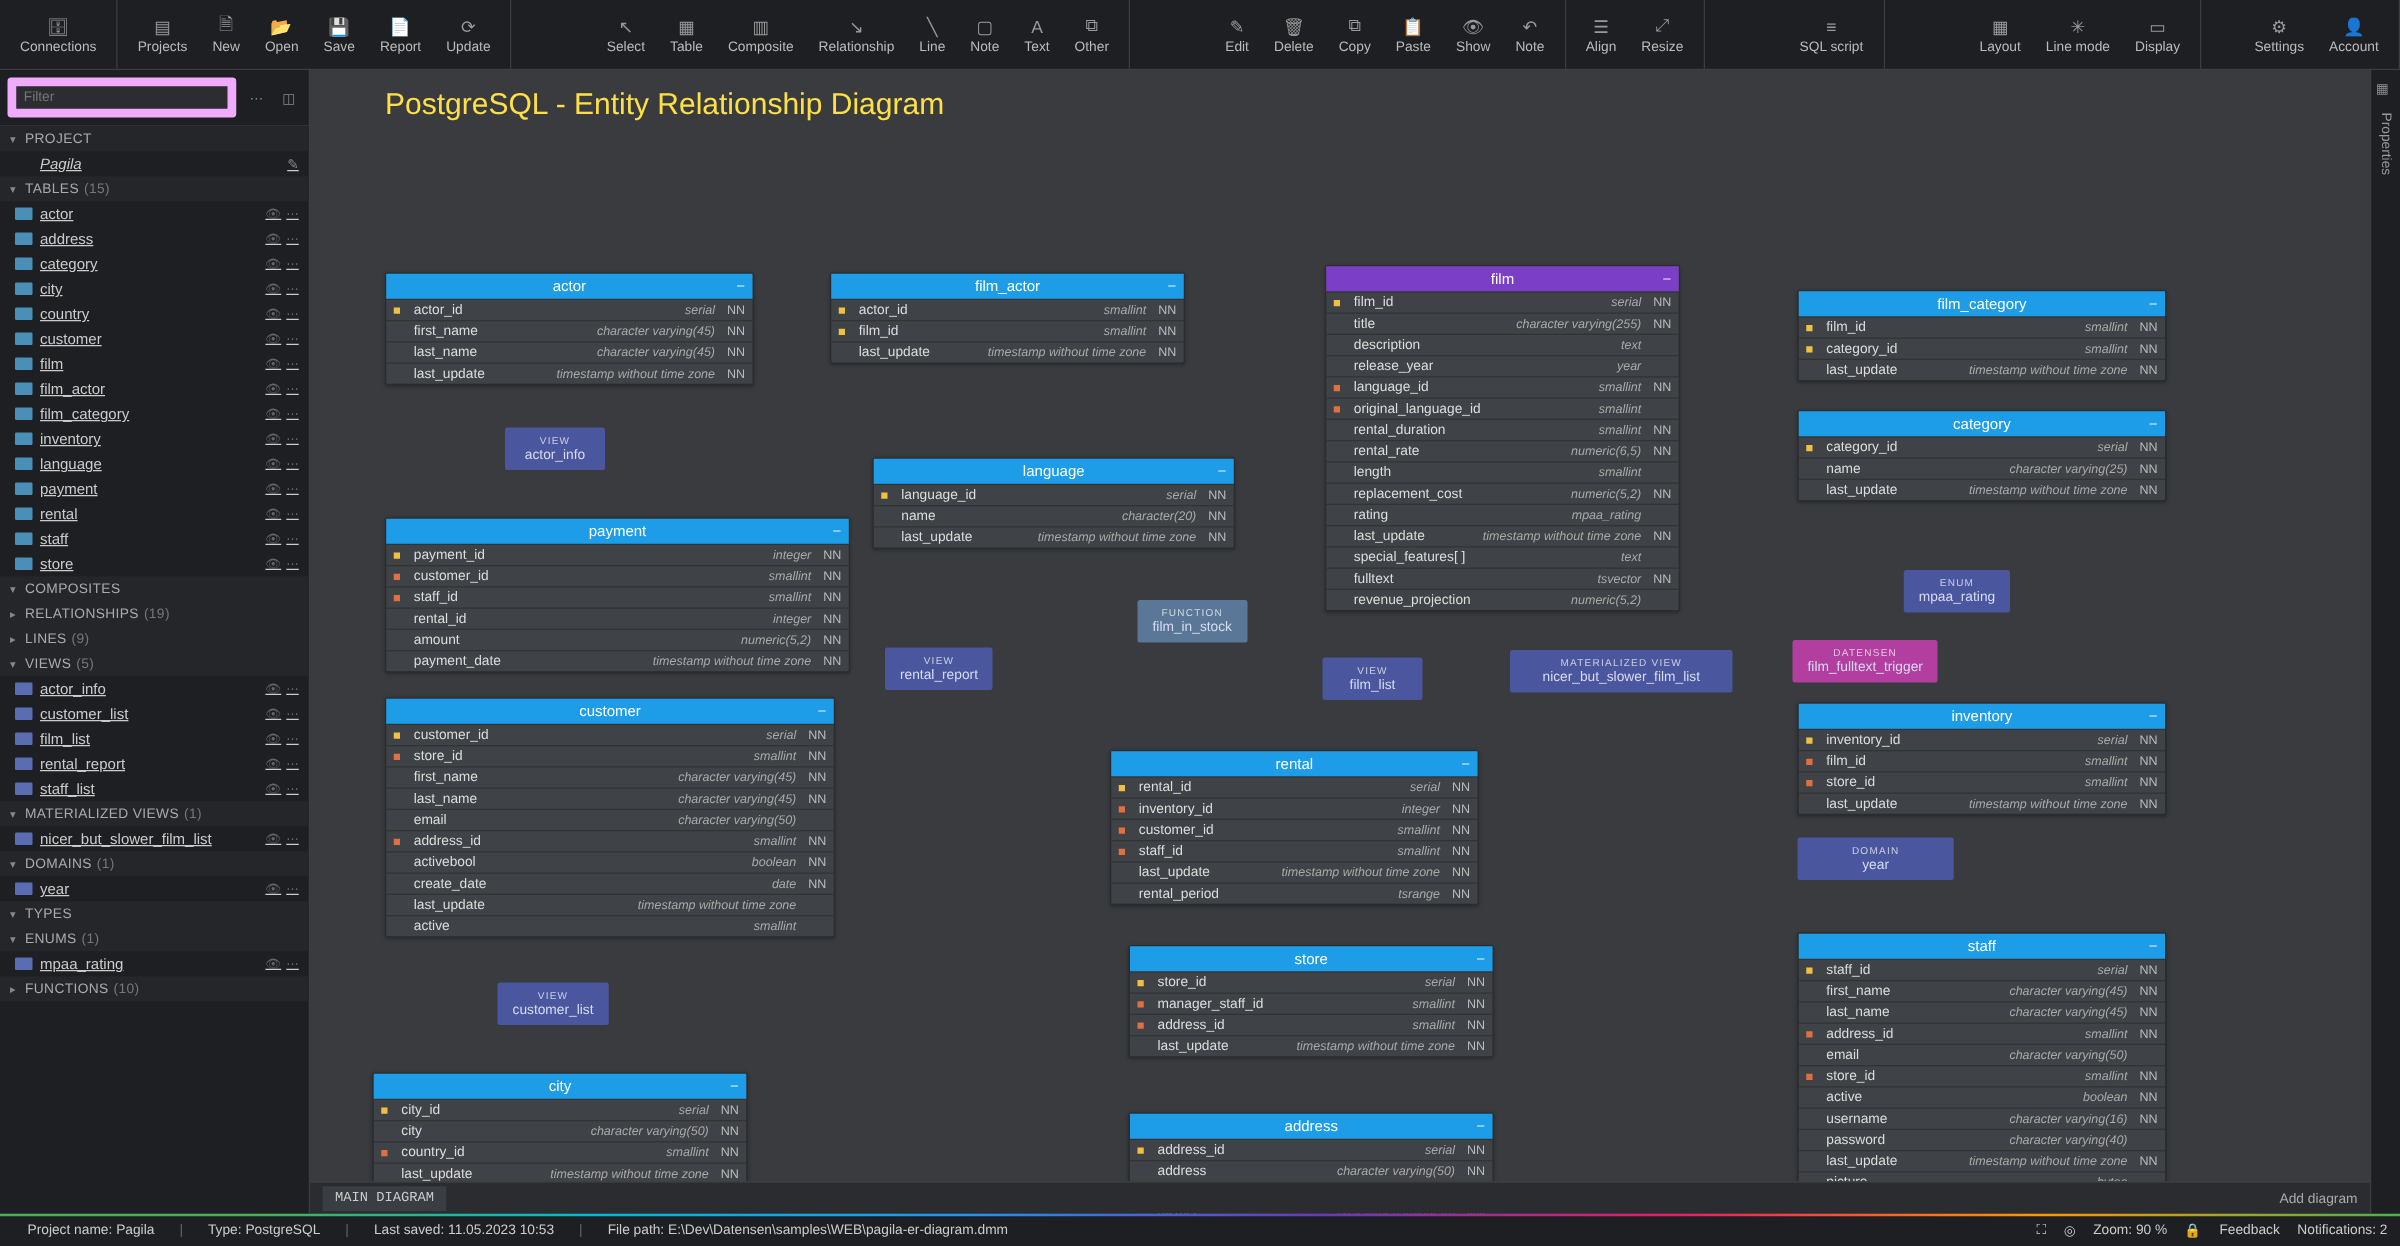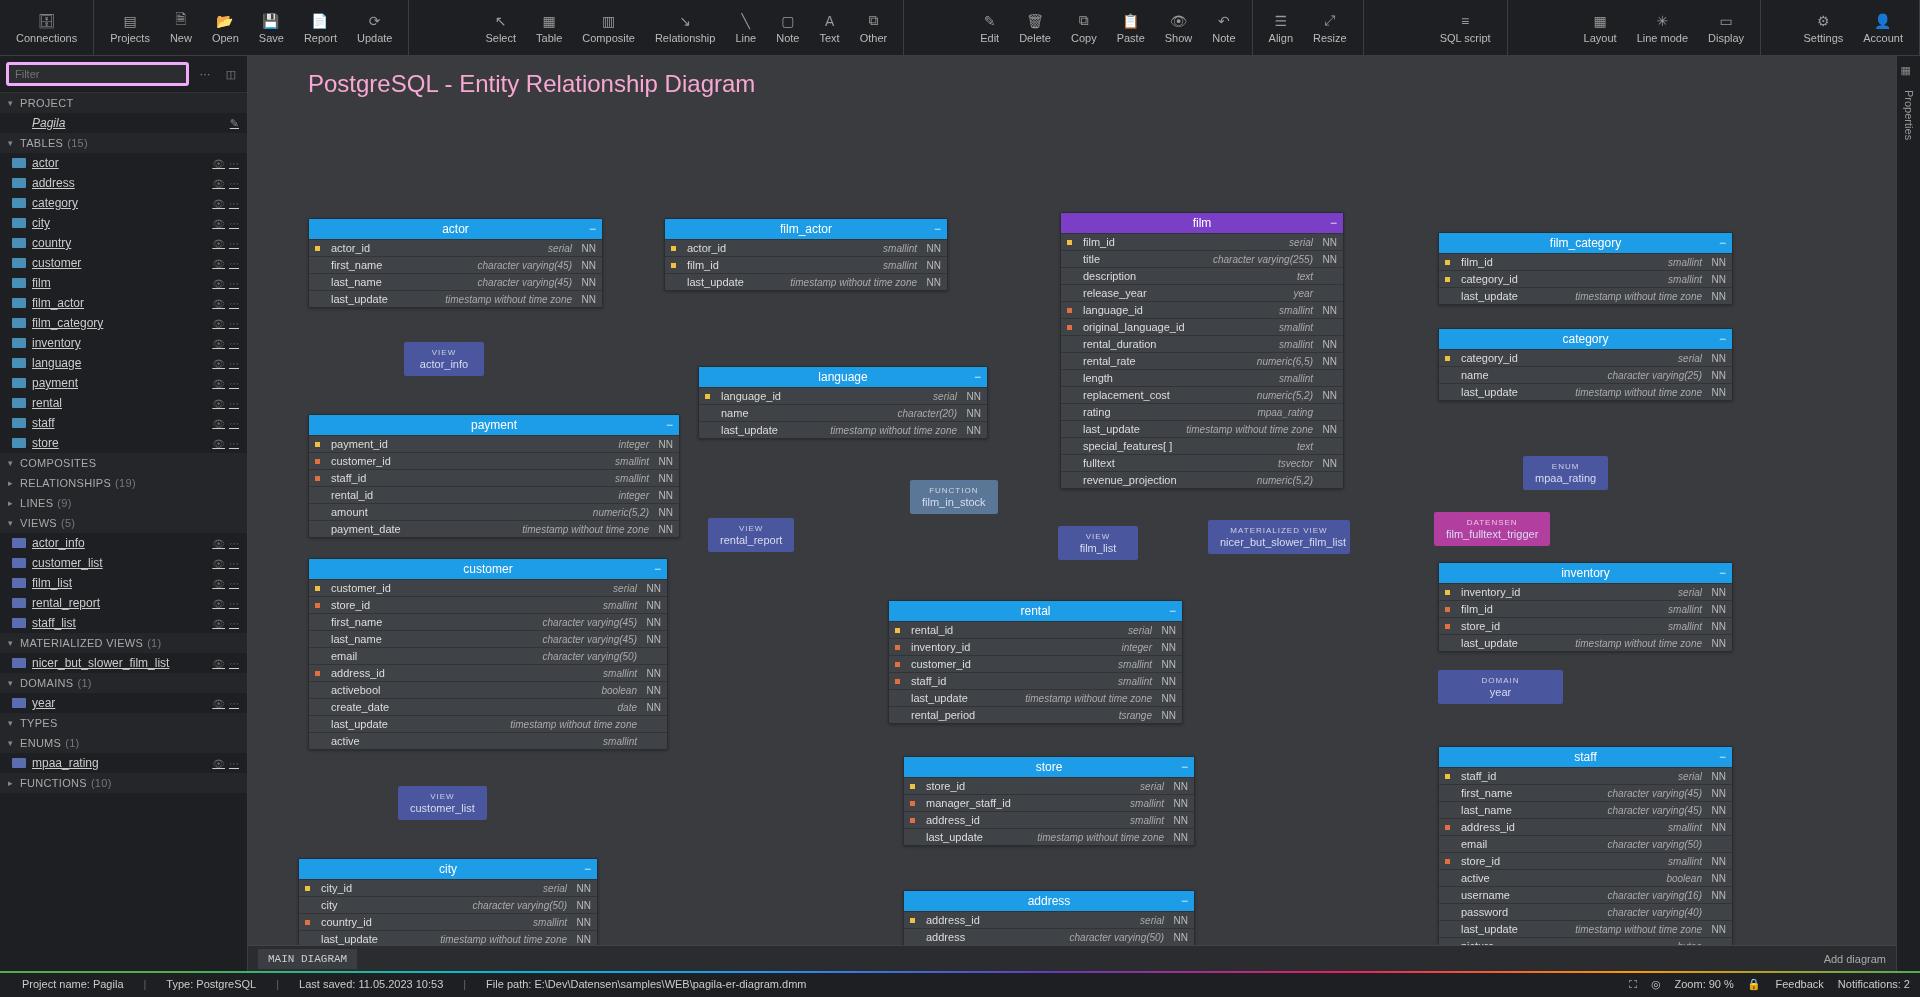--- a/index.html
+++ b/index.html
@@ -6,34 +6,34 @@
 body { background: #2b2d30; color: #ccc; font-size: 11px; width: 1920px; height: 997px; overflow: hidden; display: flex; flex-direction: column; }
 .toolbar { background: #1e1f22; display: flex; align-items: stretch; height: 56px; border-bottom: 1px solid #3a3d41; }
 .tb-group { display: flex; align-items: stretch; border-right: 1px solid #3a3d41; padding: 0 6px; }
 .tb-btn { display: flex; flex-direction: column; align-items: center; justify-content: center; padding: 4px 10px; cursor: pointer; color: #bbb; }
 .tb-icon { width: 18px; height: 18px; display: flex; align-items: center; justify-content: center; font-size: 14px; color: #999; margin-bottom: 2px; }
 .tb-label { font-size: 11px; }
 .tb-spacer { flex: 1; }
 .main { flex: 1; display: flex; overflow: hidden; }
 .sidebar { width: 248px; background: #1e1f22; border-right: 1px solid #3a3d41; display: flex; flex-direction: column; }
 .sb-filter { display: flex; align-items: center; padding: 6px; gap: 6px; border-bottom: 1px solid #333; }
-.sb-filter input { flex: 1; background: #2b2d30; border: 3px solid #f0abfc; color: #ccc; padding: 3px 6px; font-size: 11px; border-radius: 3px; }
+.sb-filter input { flex: 1; background: #2b2d30; border: 7px solid #f0abfc; color: #ccc; padding: 3px 6px; font-size: 11px; border-radius: 3px; }
 .sb-dots, .sb-panel { width: 20px; height: 20px; display: flex; align-items: center; justify-content: center; color: #888; cursor: pointer; }
 .tree { flex: 1; overflow: auto; padding-bottom: 10px; }
 .tree-group { display: flex; align-items: center; padding: 4px 8px; cursor: pointer; color: #aaa; font-size: 11px; text-transform: uppercase; letter-spacing: 0.3px; background: #252629; }
 .tree-caret { width: 12px; color: #888; font-size: 9px; }
 .tree-count { color: #777; margin-left: 4px; text-transform: none; }
 .tree-item { display: flex; align-items: center; padding: 3px 8px 3px 12px; cursor: pointer; color: #ccc; text-decoration: underline; }
 .ti-icon { width: 14px; height: 10px; background: #4a8fb8; margin-right: 6px; border-radius: 1px; }
 .ti-label { flex: 1; font-size: 12px; }
 .ti-eye, .ti-dots { color: #666; font-size: 10px; margin-left: 4px; }
 .ti-edit { color: #888; font-size: 11px; margin-left: auto; }
 .proj-name { flex: 1; font-size: 12px; font-style: italic; padding-left: 20px; }
 .canvas { flex: 1; position: relative; background: #393b3f; overflow: hidden; }
-.canvas-title { position: absolute; left: 60px; top: 14px; color: #f9a8d4; font-size: 24px; font-weight: 400; }
+.canvas-title { position: absolute; left: 60px; top: 14px; color: #fde047; font-size: 24px; font-weight: 400; }
 .canvas-logo { position: absolute; right: 20px; top: 10px; display: flex; align-items: center; gap: 14px; }
 .logo-circle { width: 40px; height: 40px; border-radius: 50%; background: conic-gradient(#e74c3c, #f39c12, #2ecc71, #3498db, #9b59b6, #e74c3c); }
 .logo-text { color: #ddd; }
 .logo-text .l1 { font-size: 18px; letter-spacing: 1.5px; font-weight: 400; }
 .logo-text .l2 { font-size: 13px; letter-spacing: 0.5px; margin-top: 2px; }
 .card { position: absolute; background: #3f4246; border: 1px solid #2a2c2f; border-radius: 2px; font-size: 11px; box-shadow: 0 1px 3px rgba(0,0,0,0.3); }
 .card-header { background: #1d9ce8; color: #fff; padding: 3px 8px; display: flex; align-items: center; justify-content: center; position: relative; font-size: 12px; font-weight: 500; }
 .card-header.purple { background: #7b3fc7; }
 .card-minus { position: absolute; right: 6px; color: rgba(255,255,255,0.8); font-size: 12px; }
 .card-row { display: flex; align-items: center; padding: 2px 6px; border-top: 1px solid #333; color: #ddd; }
@@ -1025,21 +1025,21 @@
         <div class="sb-name">customer_list</div>
       </div>
     <div class="small-box" style="left:662px; top:424px; background:#5a7797;">
         <div class="sb-kind">FUNCTION</div>
         <div class="sb-name">film_in_stock</div>
       </div>
     <div class="small-box" style="left:810px; top:470px;">
         <div class="sb-kind">VIEW</div>
         <div class="sb-name">film_list</div>
       </div>
-    <div class="small-box" style="left:960px; top:464px; width:142px;">
+    <div class="small-box" style="left:960px; top:464px; width:178px;">
         <div class="sb-kind">MATERIALIZED VIEW</div>
         <div class="sb-name">nicer_but_slower_film_list</div>
       </div>
     <div class="small-box" style="left:1275px; top:400px;">
         <div class="sb-kind">ENUM</div>
         <div class="sb-name">mpaa_rating</div>
       </div>
     <div class="small-box magenta" style="left:1186px; top:456px;">
         <div class="sb-kind">DATENSEN</div>
         <div class="sb-name">film_fulltext_trigger</div>

